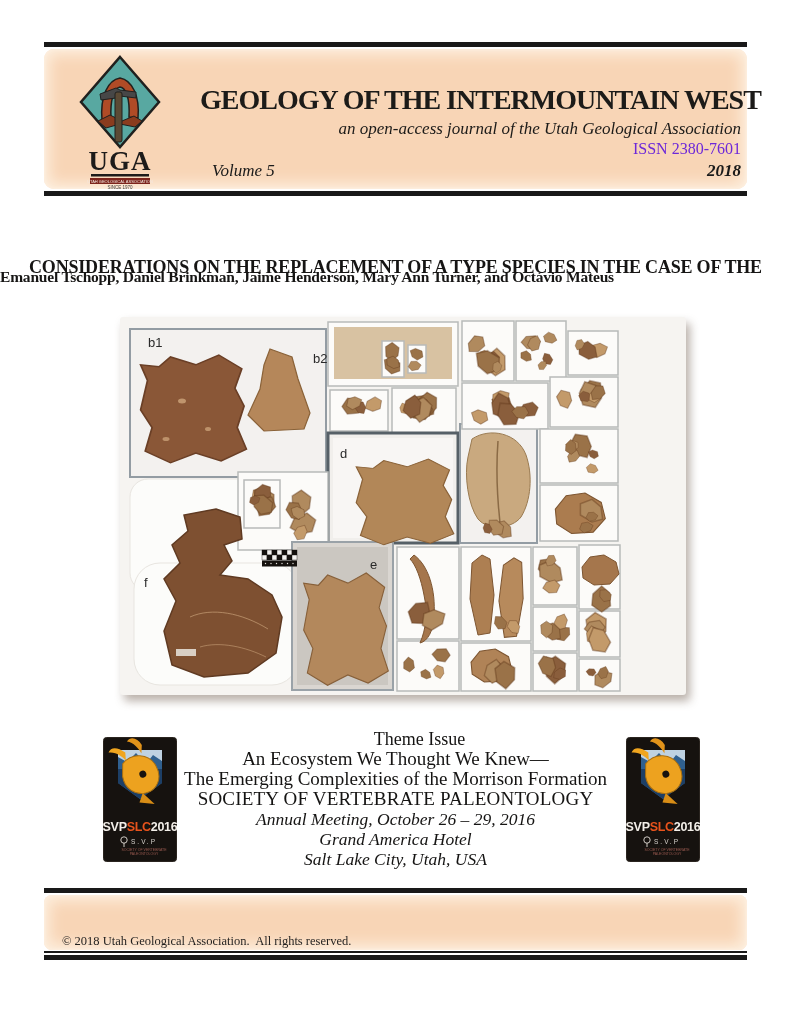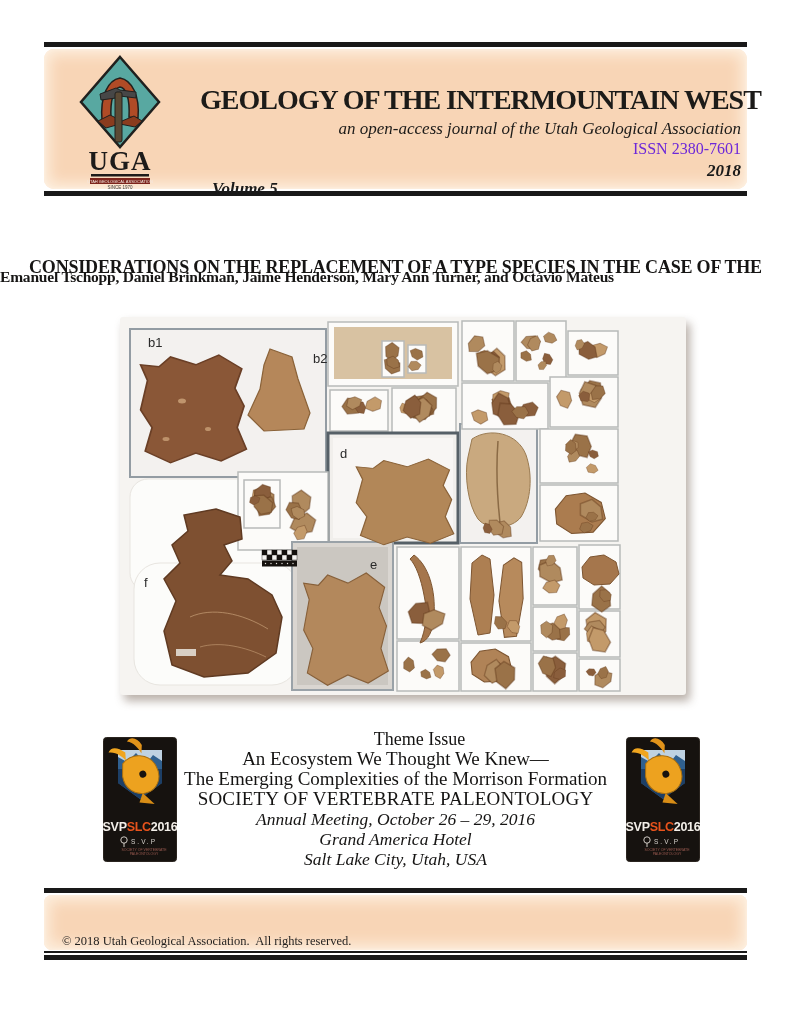--- a/index.html
+++ b/index.html
@@ -6,21 +6,21 @@
   .page{position:relative;width:791px;height:1024px;background:#fff;overflow:hidden;
         font-family:"Liberation Serif",serif;color:#1a1a1a;}
   .rule{position:absolute;left:44px;width:703px;background:#191919;}
   .band{position:absolute;left:44px;width:703px;border-radius:10px;background:#f8d5b6;
         box-shadow:inset 0 0 14px 6px #fdeedd, inset 0 0 3px 1px #fef6ee;}
   
   .mh-title{position:absolute;left:200px;top:84px;width:546px;text-align:center;font-weight:bold;
             font-size:28px;letter-spacing:-1px;white-space:nowrap;color:#1c1b19;}
   .mh-sub{position:absolute;right:50px;top:119px;font-style:italic;font-size:17px;color:#1c1b19;}
   .mh-issn{position:absolute;right:50px;top:140px;font-size:16px;color:#6d28d9;}
-  .mh-vol{position:absolute;left:212px;top:179px;font-weight:bold;font-style:italic;font-size:17px;}
+  .mh-vol{position:absolute;left:212px;top:161px;font-weight:normal;font-style:italic;font-size:17px;}
   .mh-year{position:absolute;right:50px;top:161px;font-weight:bold;font-style:italic;font-size:17px;text-align:right;}
   .uga-logo{position:absolute;left:70px;top:54px;}
   
   .article-title{position:absolute;left:0;top:210px;width:791px;text-align:center;font-weight:bold;
                  font-size:18px;line-height:23px;letter-spacing:-0.2px;white-space:pre-wrap;color:#161514;}
   .authors{position:absolute;left:0;top:268px;width:791px;text-align:left;font-weight:bold;
            font-size:15.5px;letter-spacing:-0.2px;color:#161514;font-family:Liberation Serif, serif;}
   
   .photo{position:absolute;left:120px;top:317px;filter:drop-shadow(4px 6px 5px rgba(100,80,65,.45));}
   .bx{fill:#fcfbf9;stroke:#b8bab9;stroke-width:1.5;}

